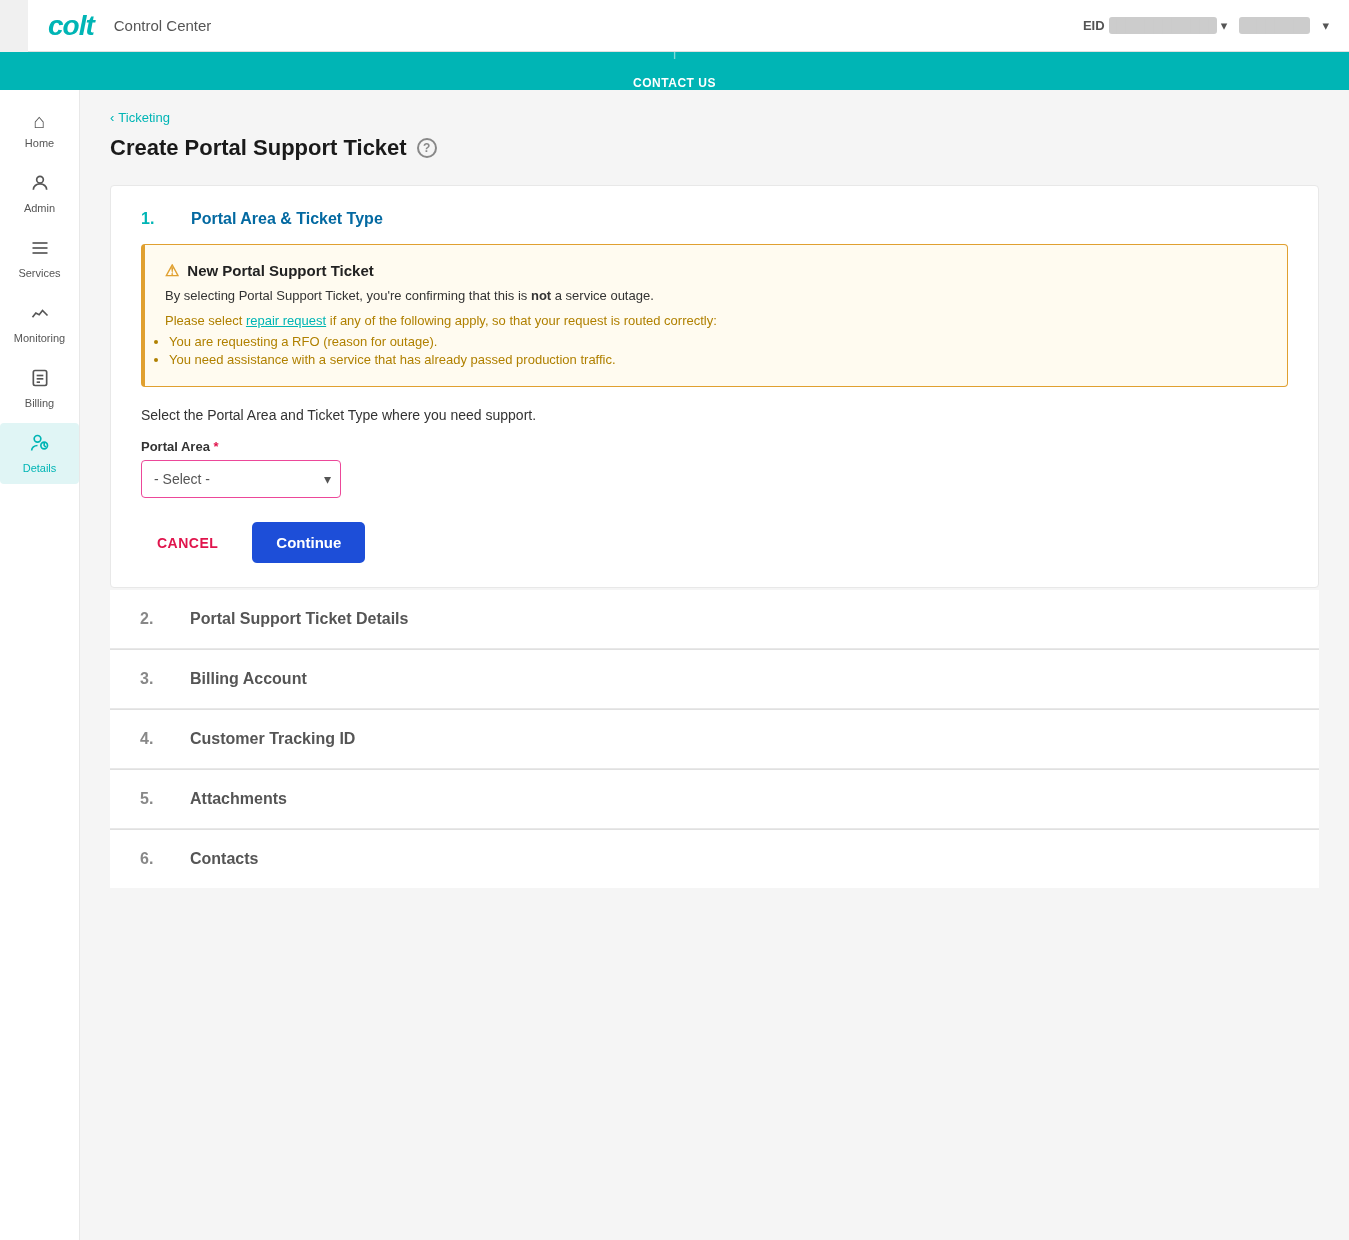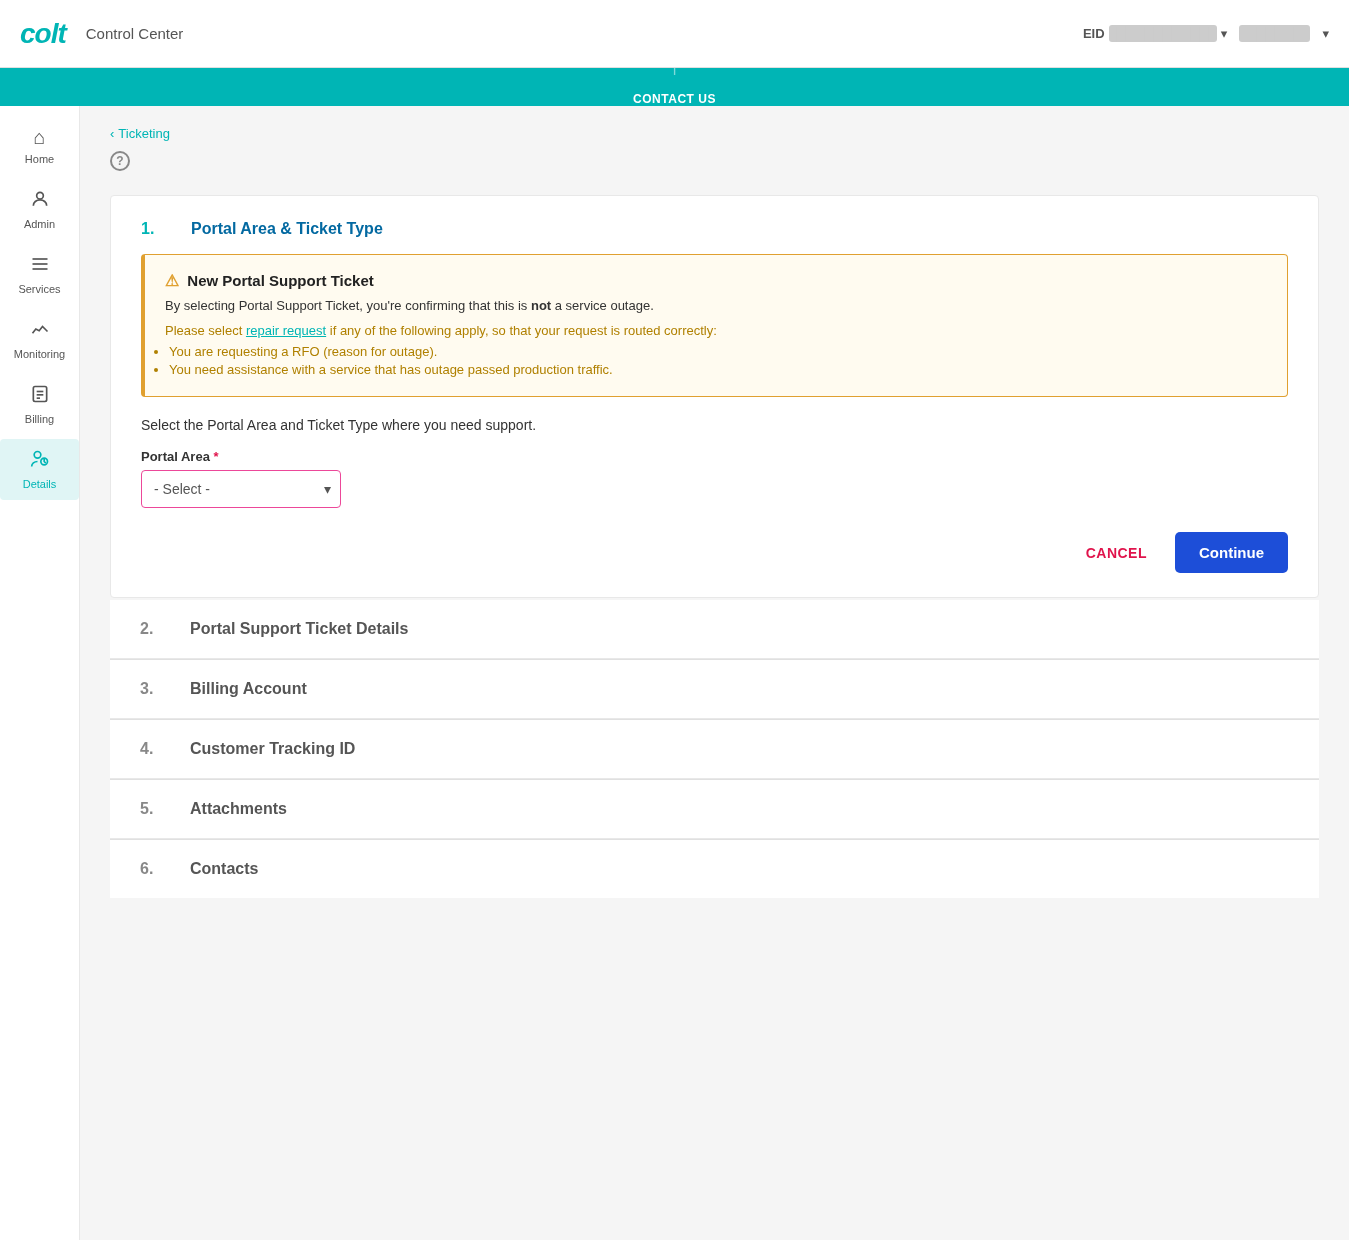--- a/index.html
+++ b/index.html
@@ -1,23 +1,23 @@
 <!DOCTYPE html>
 <html><head>
   <meta charset="utf-8">
   <style>
     * { box-sizing: border-box; margin: 0; padding: 0; }
     body { font-family: -apple-system, BlinkMacSystemFont, 'Segoe UI', Arial, sans-serif; background: #f0f0f0; color: #333; }
 
     
     .top-nav {
       display: flex; align-items: center; justify-content: space-between;
-      background: #fff; height: 68px; padding: 0 20px;
+      background: #fff; height: 52px; padding: 0 20px;
       border-bottom: 1px solid #e0e0e0;
-      position: relative; z-index: 10;
+      position: relative; z-index: 10; margin-left: 28px;
     }
     .top-nav-left { display: flex; align-items: center; gap: 20px; }
     .logo { font-size: 28px; font-weight: 900; color: #00b5b5; letter-spacing: -1px; font-style: italic; }
     .control-center-label { font-size: 15px; color: #555; }
     .top-nav-right { display: flex; align-items: center; gap: 12px; font-size: 13px; color: #555; }
     .eid-block { display: flex; align-items: center; gap: 4px; }
     .eid-label { font-weight: 600; }
     .eid-value { background: #ccc; border-radius: 3px; padding: 1px 8px; color: #ccc; }
     .eid-dropdown { cursor: pointer; color: #555; }
     .user-value { background: #ccc; border-radius: 3px; padding: 1px 8px; color: #ccc; }
@@ -98,21 +98,21 @@
       border: 1px solid #ec4899; border-radius: 4px;
       background: #fff; font-size: 14px; color: #555;
       appearance: none; cursor: pointer;
     }
     .select-arrow {
       position: absolute; right: 10px; top: 50%; transform: translateY(-50%);
       pointer-events: none; color: #555; font-size: 14px;
     }
 
     
-    .buttons-row { display: flex; justify-content: flex-end; gap: 12px; margin-top: 24px; align-items: center; }
+    .buttons-row { display: flex; justify-content: flex-start; gap: 18px; margin-top: 24px; align-items: center; }
     .btn-cancel {
       background: none; border: none; color: #e0144c; font-size: 14px;
       font-weight: 700; cursor: pointer; letter-spacing: 0.5px; padding: 10px 16px;
     }
     .btn-continue {
       background: #1d4ed8; color: #fff; border: none; border-radius: 5px;
       padding: 12px 24px; font-size: 15px; font-weight: 600; cursor: pointer;
     }
 
     .divider-line { border: none; border-top: 1px solid #e0e0e0; margin: 0; }
@@ -203,20 +203,21 @@
   </div>
 
   <div class="main-content">
 
     <div class="breadcrumb">
       <span>‹</span>
       <span>Ticketing</span>
     </div>
 
     <div class="page-title">
+      <span>Create Portal Support Ticket</span>
       <span class="help-icon">?</span>
     </div>
 
     <div class="step-section">
       <div class="step-header">
         <span class="step-number">1.</span>
         <span class="step-title">Portal Area &amp; Ticket Type</span>
       </div>
       <div class="step-content">
 
@@ -227,21 +228,21 @@
             <span>New Portal Support Ticket</span>
           </div>
           <p class="warning-text">
             <span>By selecting Portal Support Ticket, you're confirming that this is </span><strong>not</strong><span> a service outage.</span>
           </p>
           <p class="warning-list-header">
             <span>Please select </span><a style="color:#00b5b5;text-decoration:underline;cursor:pointer;">repair request</a><span> if any of the following apply, so that your request is routed correctly:</span>
           </p>
           <ul class="warning-list">
             <li>You are requesting a RFO (reason for outage).</li>
-            <li>You need assistance with a service that has outage passed production traffic.</li>
+            <li>You need assistance with a service that has already passed production traffic.</li>
           </ul>
         </div>
 
         
         <p class="form-description">Select the Portal Area and Ticket Type where you need support.</p>
 
         
         <label class="form-label">
           <span>Portal Area</span>
           <span class="required-star"> *</span>

